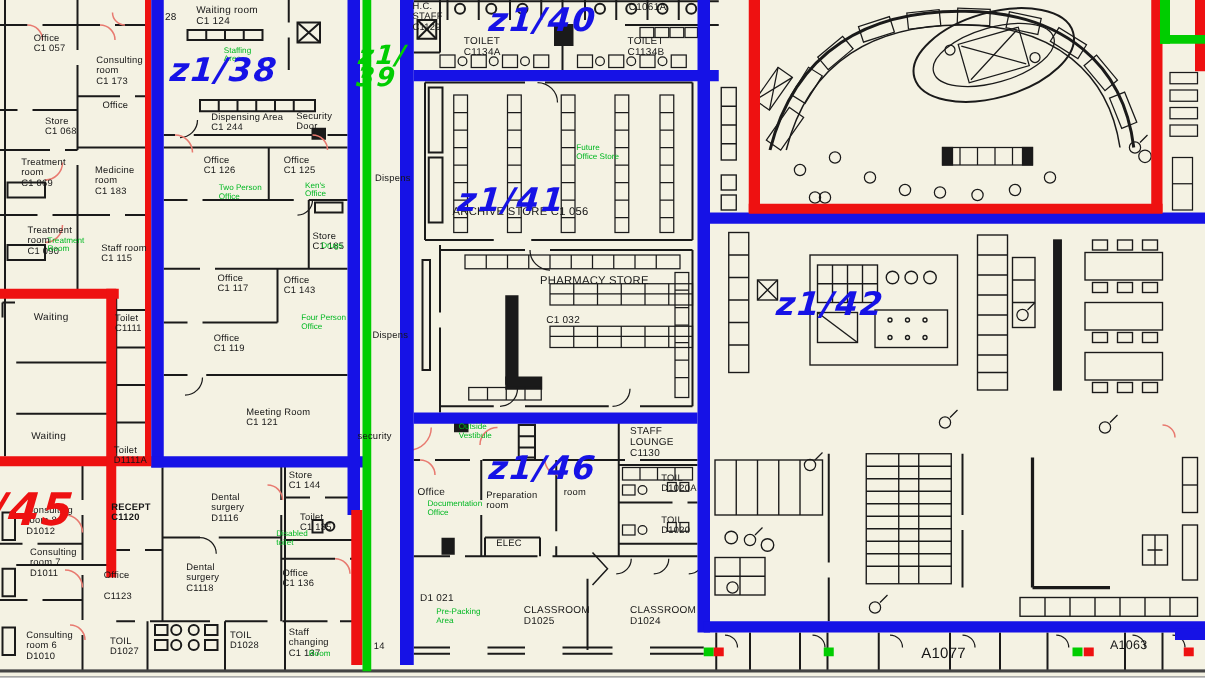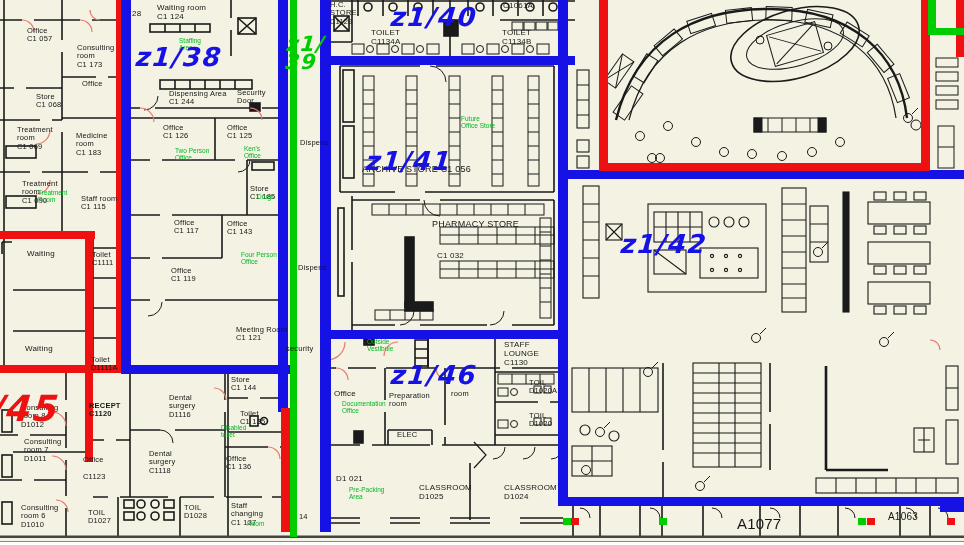--- a/index.html
+++ b/index.html
@@ -377,24 +377,24 @@
       <div class="room-label" style="left: 227px; top: 124px;">Office
 C1  125</div>
       <div class="room-label" style="left: 250px; top: 185px;">Store
 C1  185</div>
       <div class="room-label" style="left: 174px; top: 219px;">Office
 C1  117</div>
       <div class="room-label" style="left: 227px; top: 220px;">Office
 C1  143</div>
       <div class="room-label" style="left: 171px; top: 267px;">Office
 C1  119</div>
-      <div class="room-label" style="left: 197px; top: 326px; margin-left: 39px;">Meeting  Room
+      <div class="room-label" style="left: 197px; top: 326px;">Meeting  Room
 C1  121</div>
       <div class="room-label" style="left: 330px; top: 1px;">H.C.
-STORE
+STAFF
 C1129</div>
       <div class="room-label" style="left: 371px; top: 29px; font-size: 8px;">TOILET
 C1134A</div>
       <div class="room-label" style="left: 502px; top: 29px; font-size: 8px;">TOILET
 C1134B</div>
       <div class="room-label" style="left: 503px; top: 2px; font-size: 8px;">C1061A</div>
       <div class="room-label" style="left: 362px; top: 164px; font-size: 9px;">ARCHIVE  STORE    C1  056</div>
       <div class="room-label" style="left: 432px; top: 219px; font-size: 9px;">PHARMACY  STORE</div>
       <div class="room-label" style="left: 437px; top: 252px; font-size: 8px;">C1  032</div>
       <div class="room-label" style="left: 504px; top: 341px; font-size: 8px;">STAFF
@@ -445,21 +445,21 @@
       <div class="room-label" style="left: 184px; top: 504px;">TOIL
 D1028</div>
       <div class="room-label" style="left: 231px; top: 502px;">Staff
 changing
 C1  137</div>
       <div class="room-label" style="left: 300px; top: 139px;">Dispens</div>
       <div class="room-label" style="left: 298px; top: 264px;">Dispens</div>
       <div class="room-label" style="left: 286px; top: 345px;">security</div>
       <div class="room-label" style="left: 132px; top: 10px; font-size: 8px;">28</div>
       <div class="room-label" style="left: 299px; top: 513px;">14</div>
-      <div class="room-label" style="left: 737px; top: 516px; font-size: 15px;">A1077</div>
+      <div class="room-label" style="left: 737px; top: 516px; font-size: 12px;">A1077</div>
       <div class="room-label" style="left: 888px; top: 511px; font-size: 10px;">A1063</div>
       <div class="ann-label" style="left: 179px; top: 37px;">Staffing
 Area</div>
       <div class="ann-label" style="left: 38px; top: 189px;">Treatment
 Room</div>
       <div class="ann-label" style="left: 175px; top: 147px;">Two  Person
 Office</div>
       <div class="ann-label" style="left: 244px; top: 145px;">Ken's
 Office</div>
       <div class="ann-label" style="left: 257px; top: 193px;">Drugs</div>

